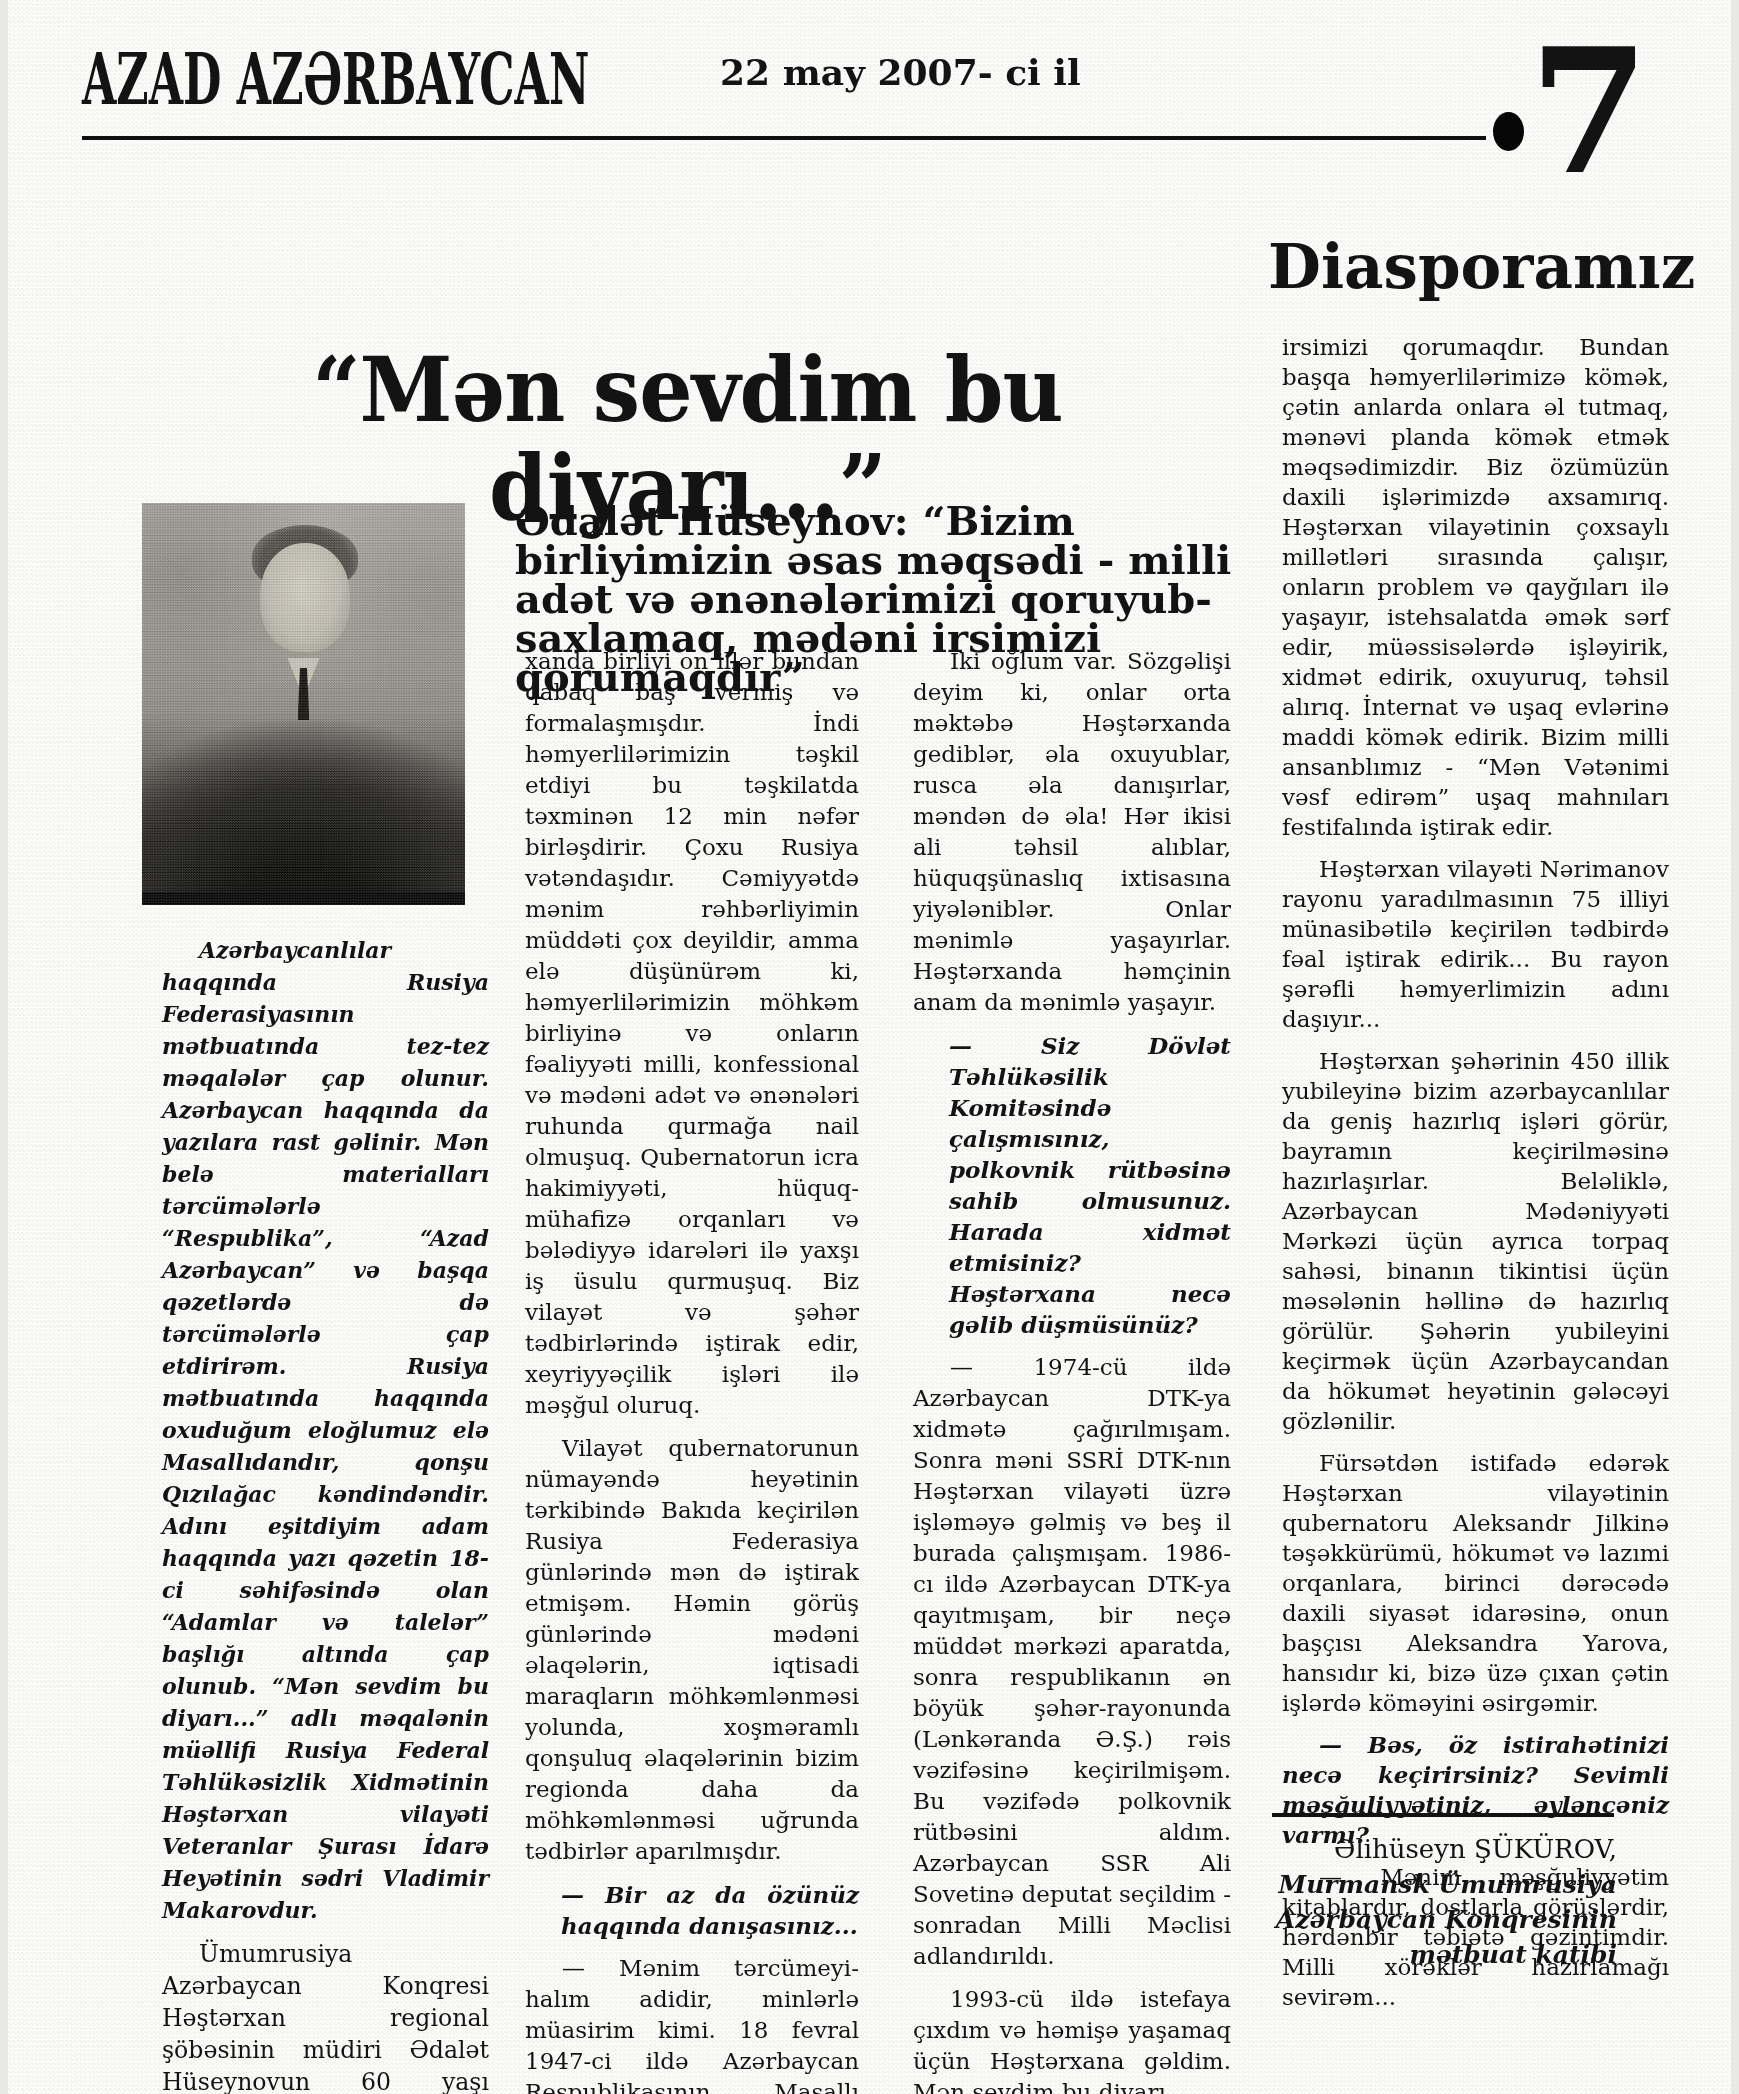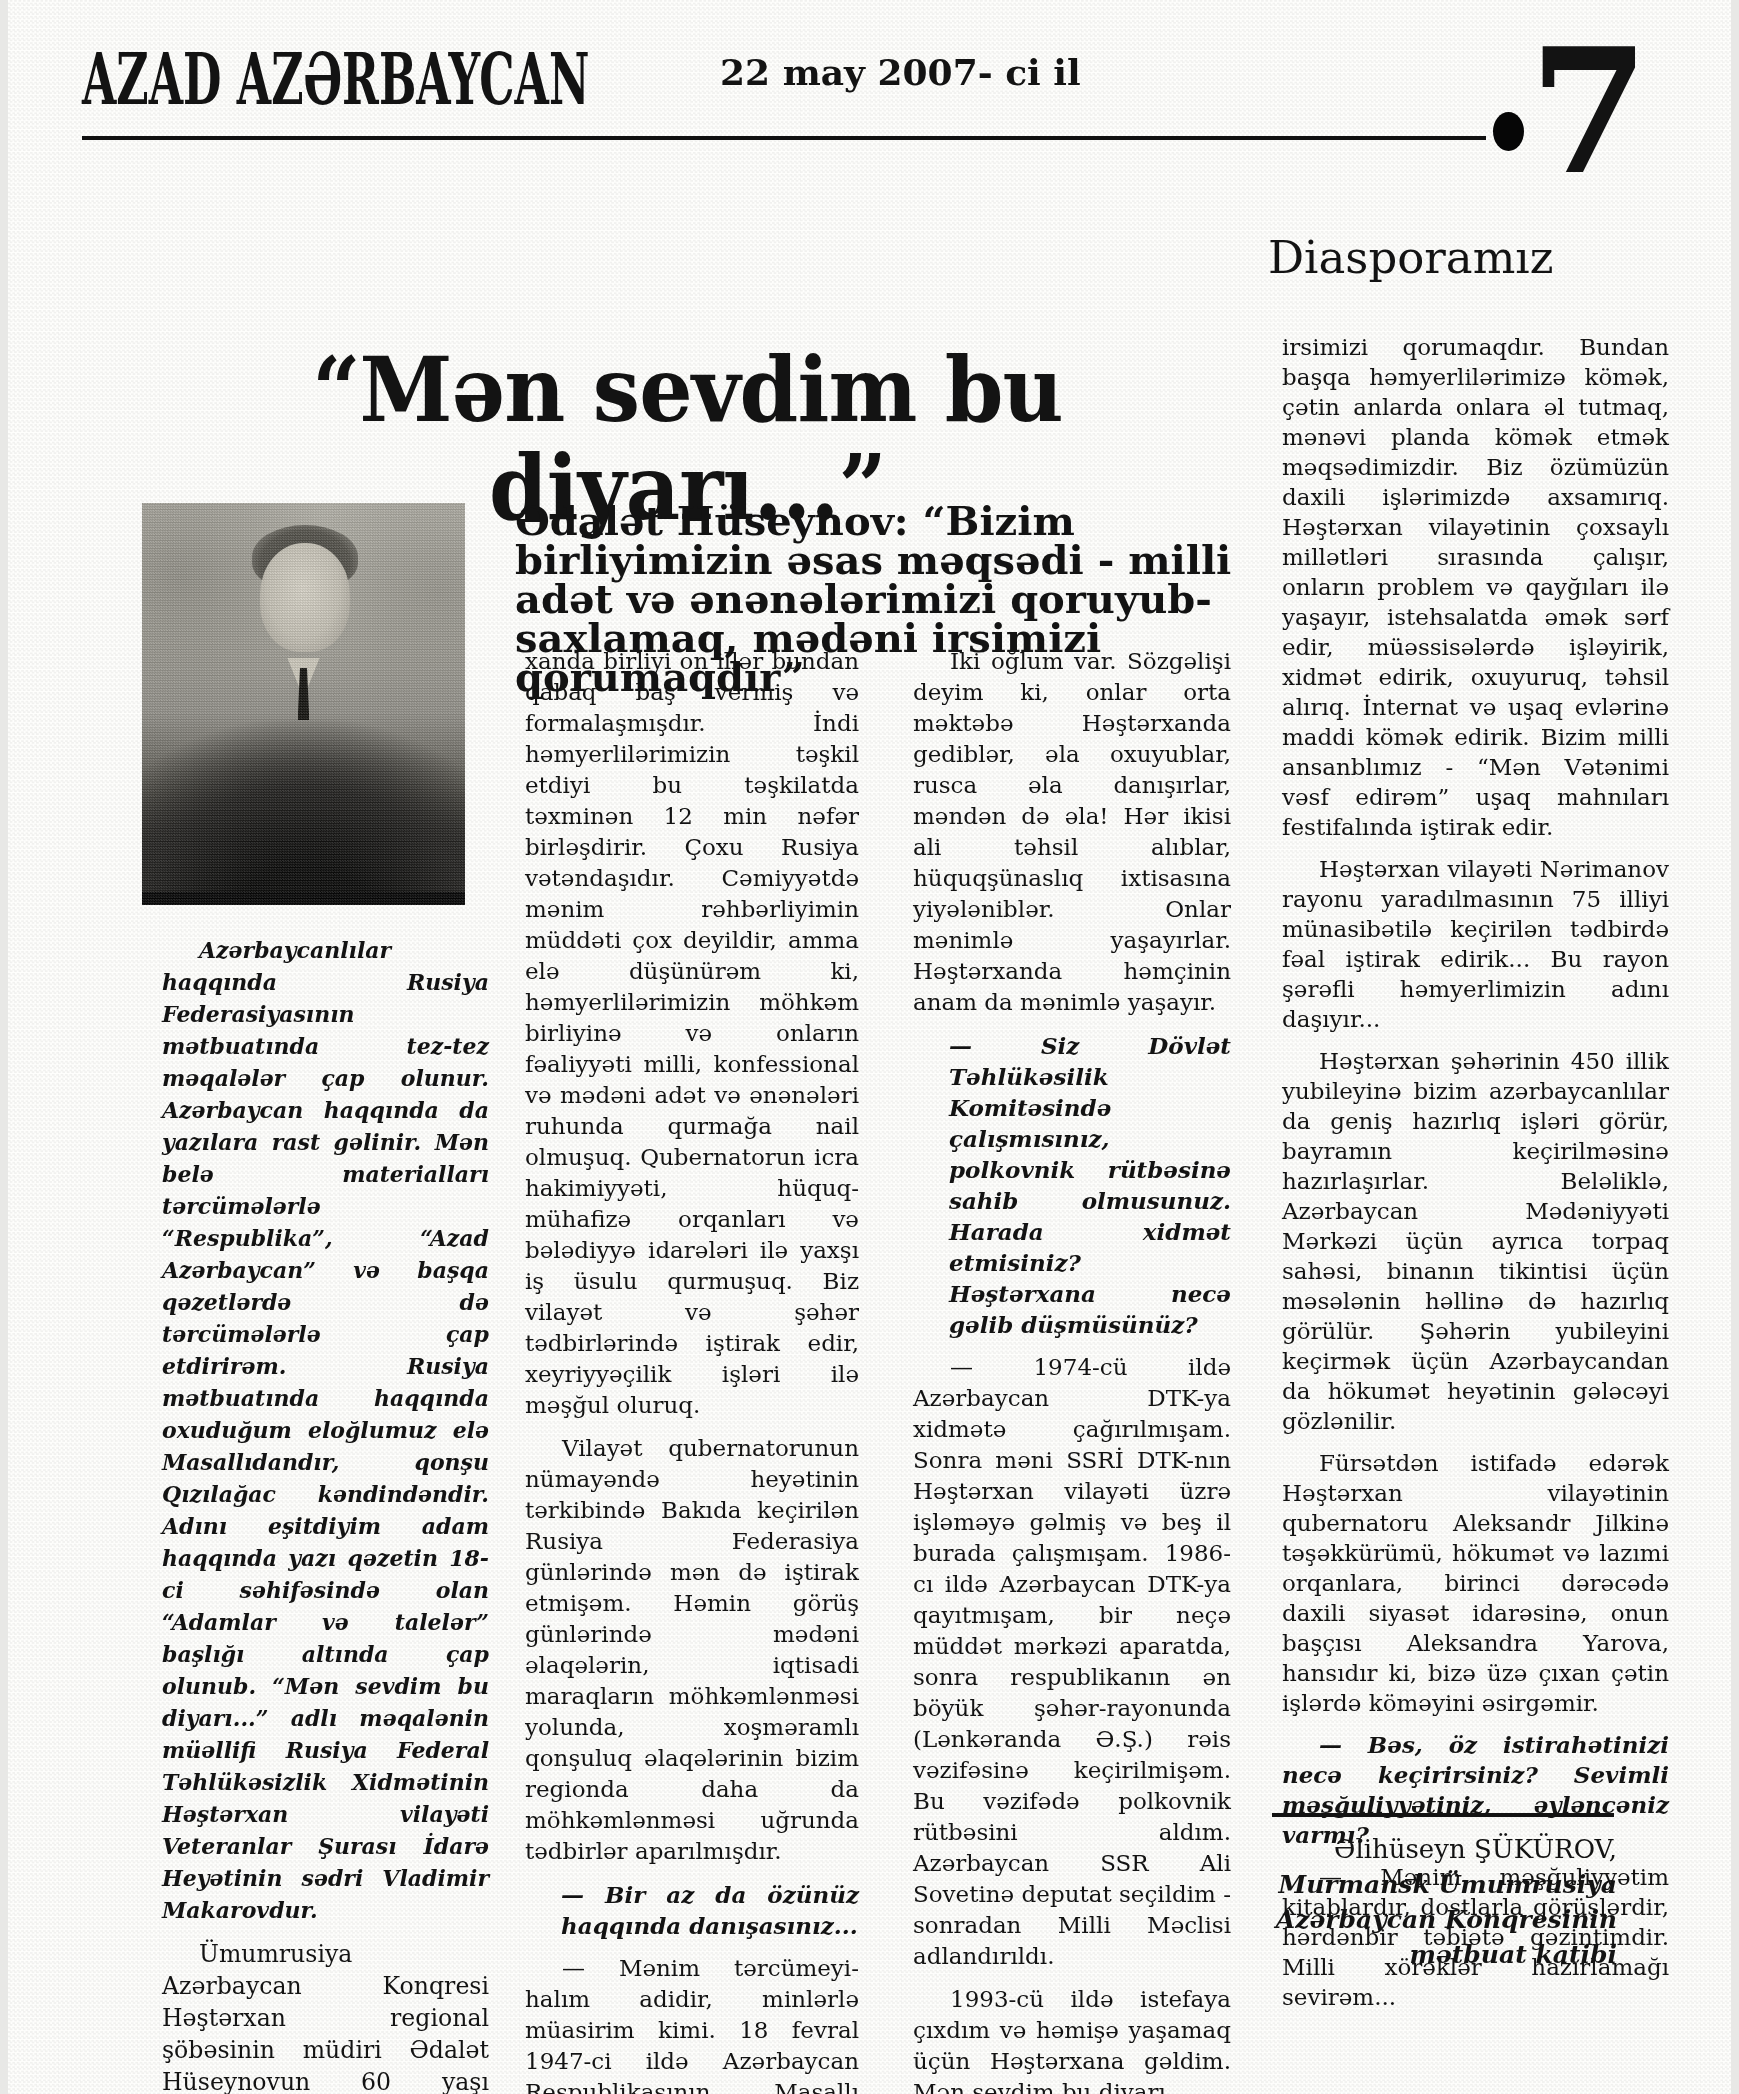--- a/index.html
+++ b/index.html
@@ -20,21 +20,21 @@
     white-space:nowrap;
   }
   .issue-date {
     position:absolute; left:712px; top:51px; font-size:36px; font-weight:bold; white-space:nowrap;
   }
   .head-rule { position:absolute; left:74px; top:136px; width:1404px; height:4.4px; background:#101010; }
   .page-bullet { position:absolute; left:1485px; top:112px; width:31px; height:39px; border-radius:50%; background:#060606; }
   .page-number { position:absolute; left:1521px; top:24.5px; font-size:173px; line-height:1; font-weight:bold; }
   
   .section-title {
-    position:absolute; left:1260px; top:231px; font-size:45px; font-weight:normal; white-space:nowrap;
+    position:absolute; left:1260px; top:231px; font-size:61px; font-weight:bold; white-space:nowrap;
   }
   
   .headline {
     position:absolute; left:92px; top:342px; width:1175px; margin:0;
     font-size:84px; font-weight:bold; text-align:center; line-height:1.1;
     transform:scaleY(1.06); transform-origin:center top; letter-spacing:-0.9px;
   }
   .subheadline {
     position:absolute; left:507px; top:501px; width:753px;
     font-size:40px; font-weight:bold; line-height:39px;

